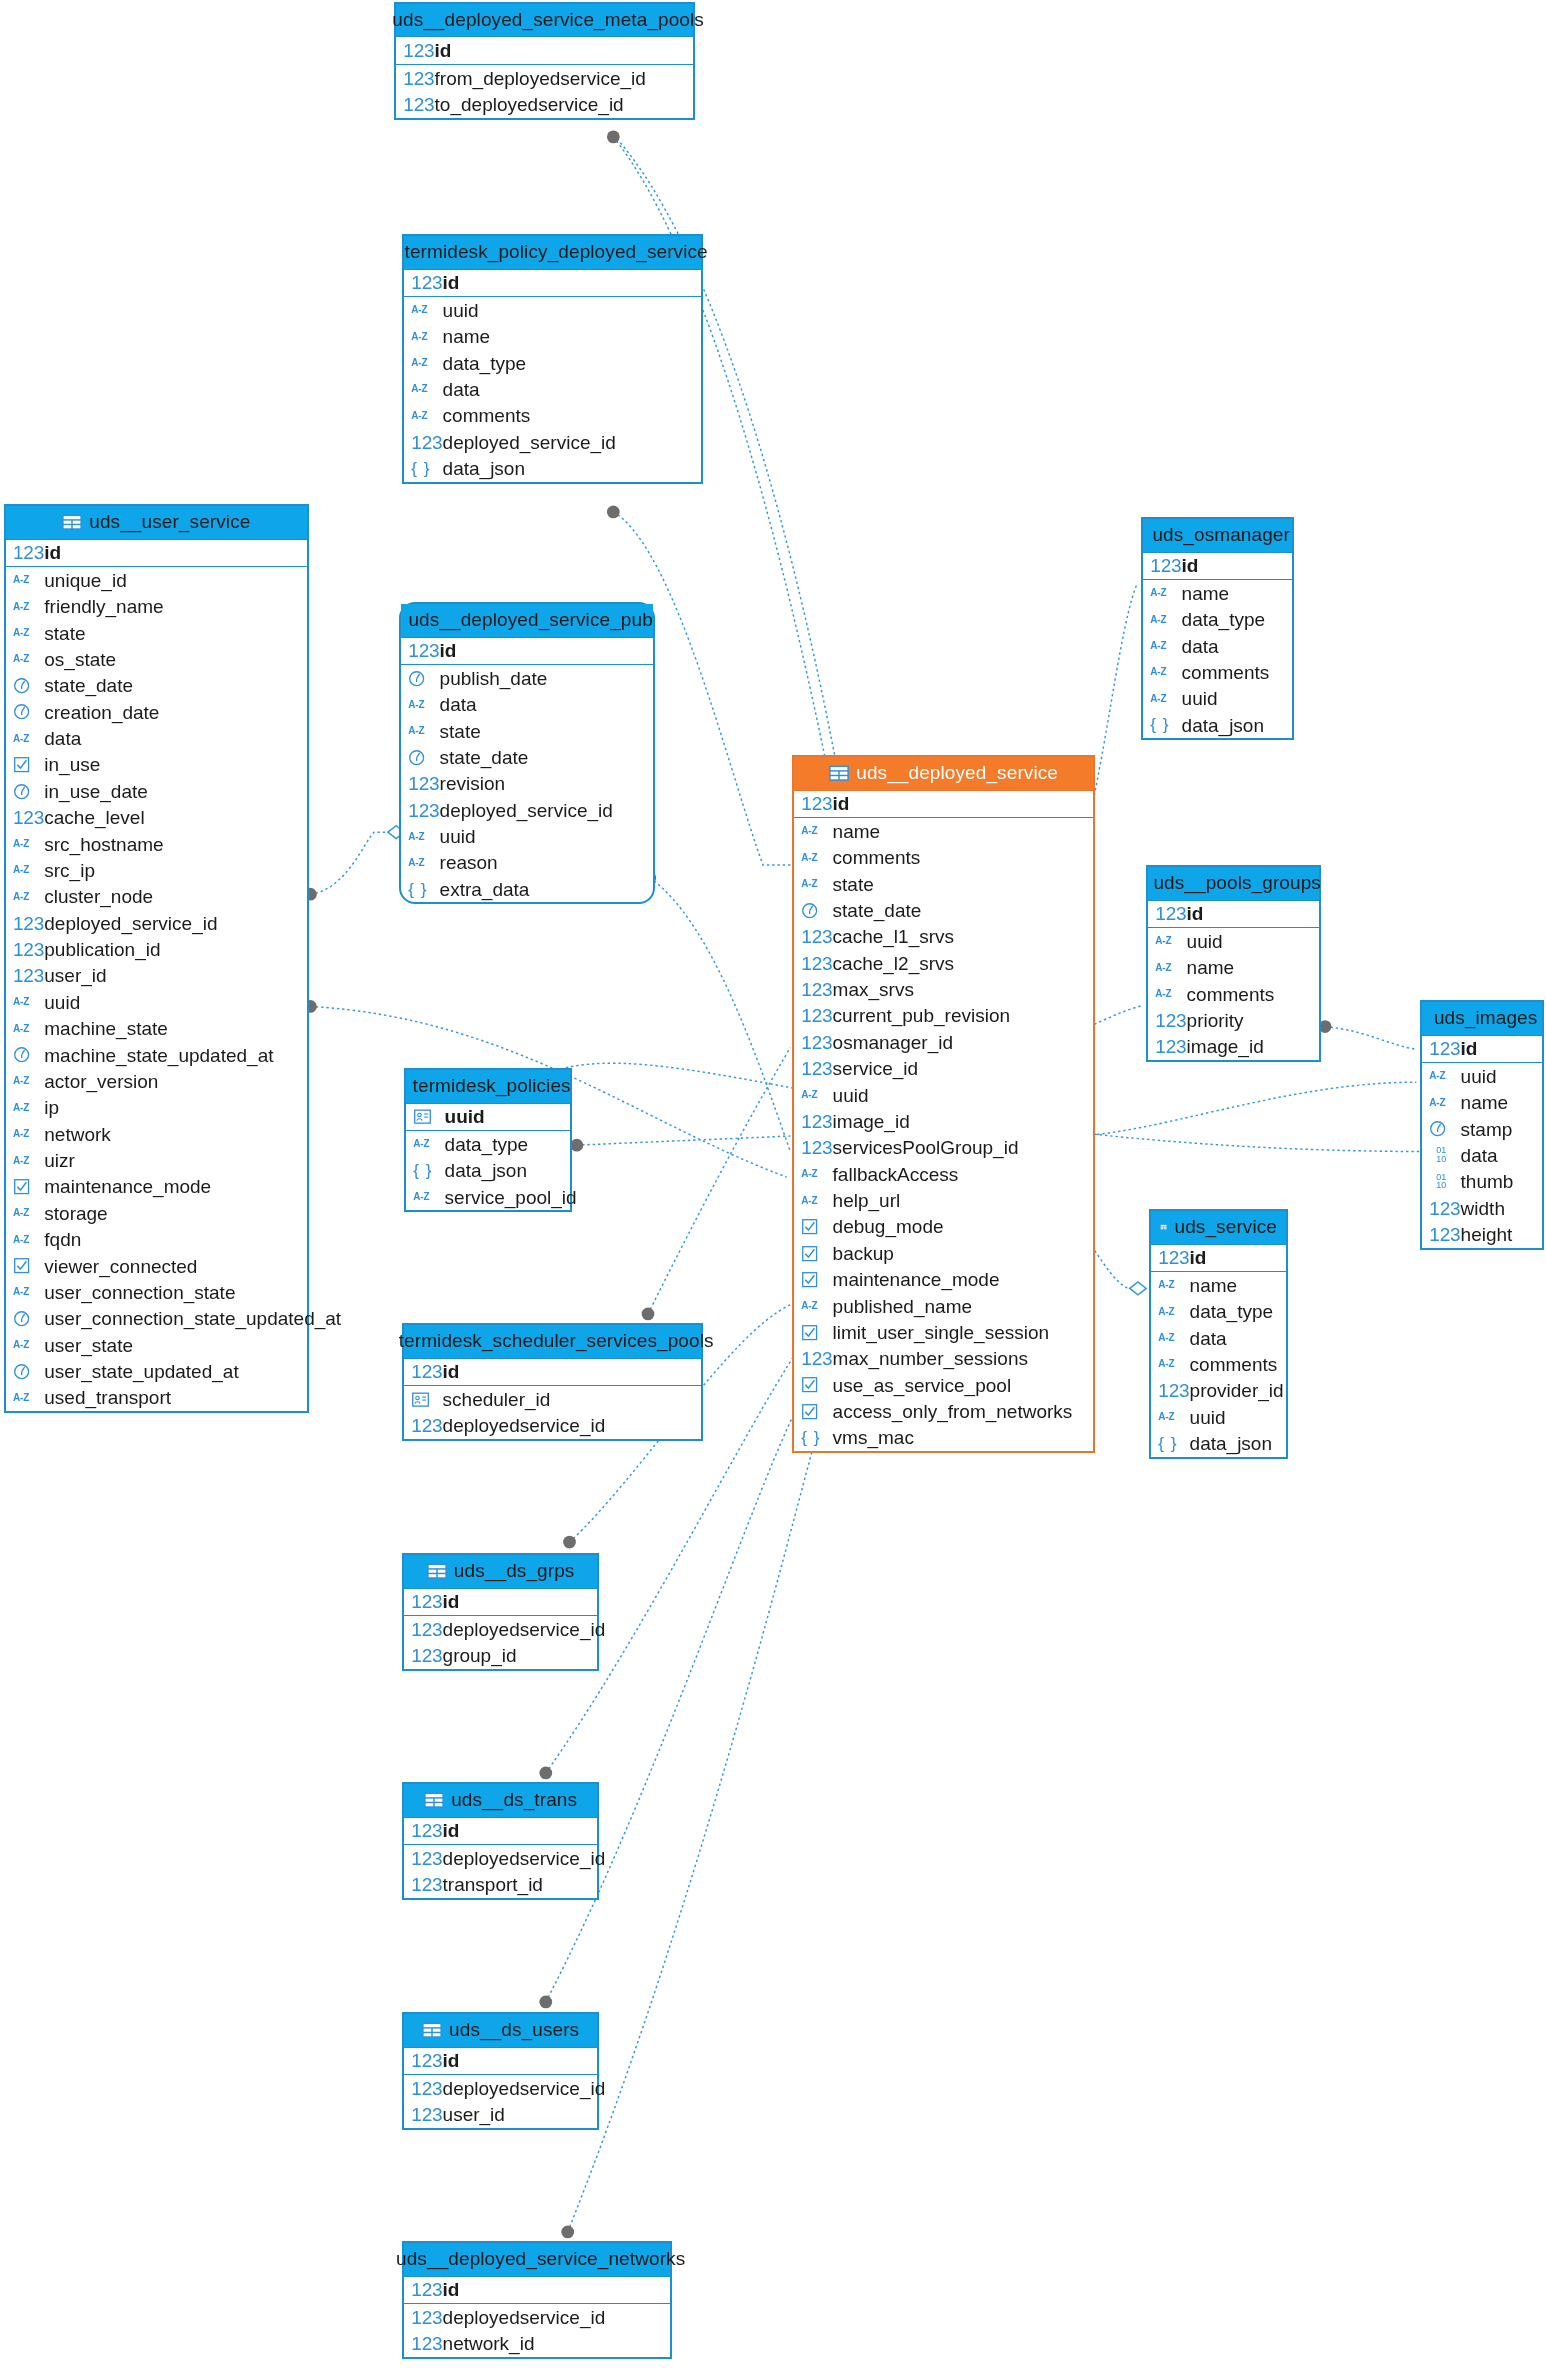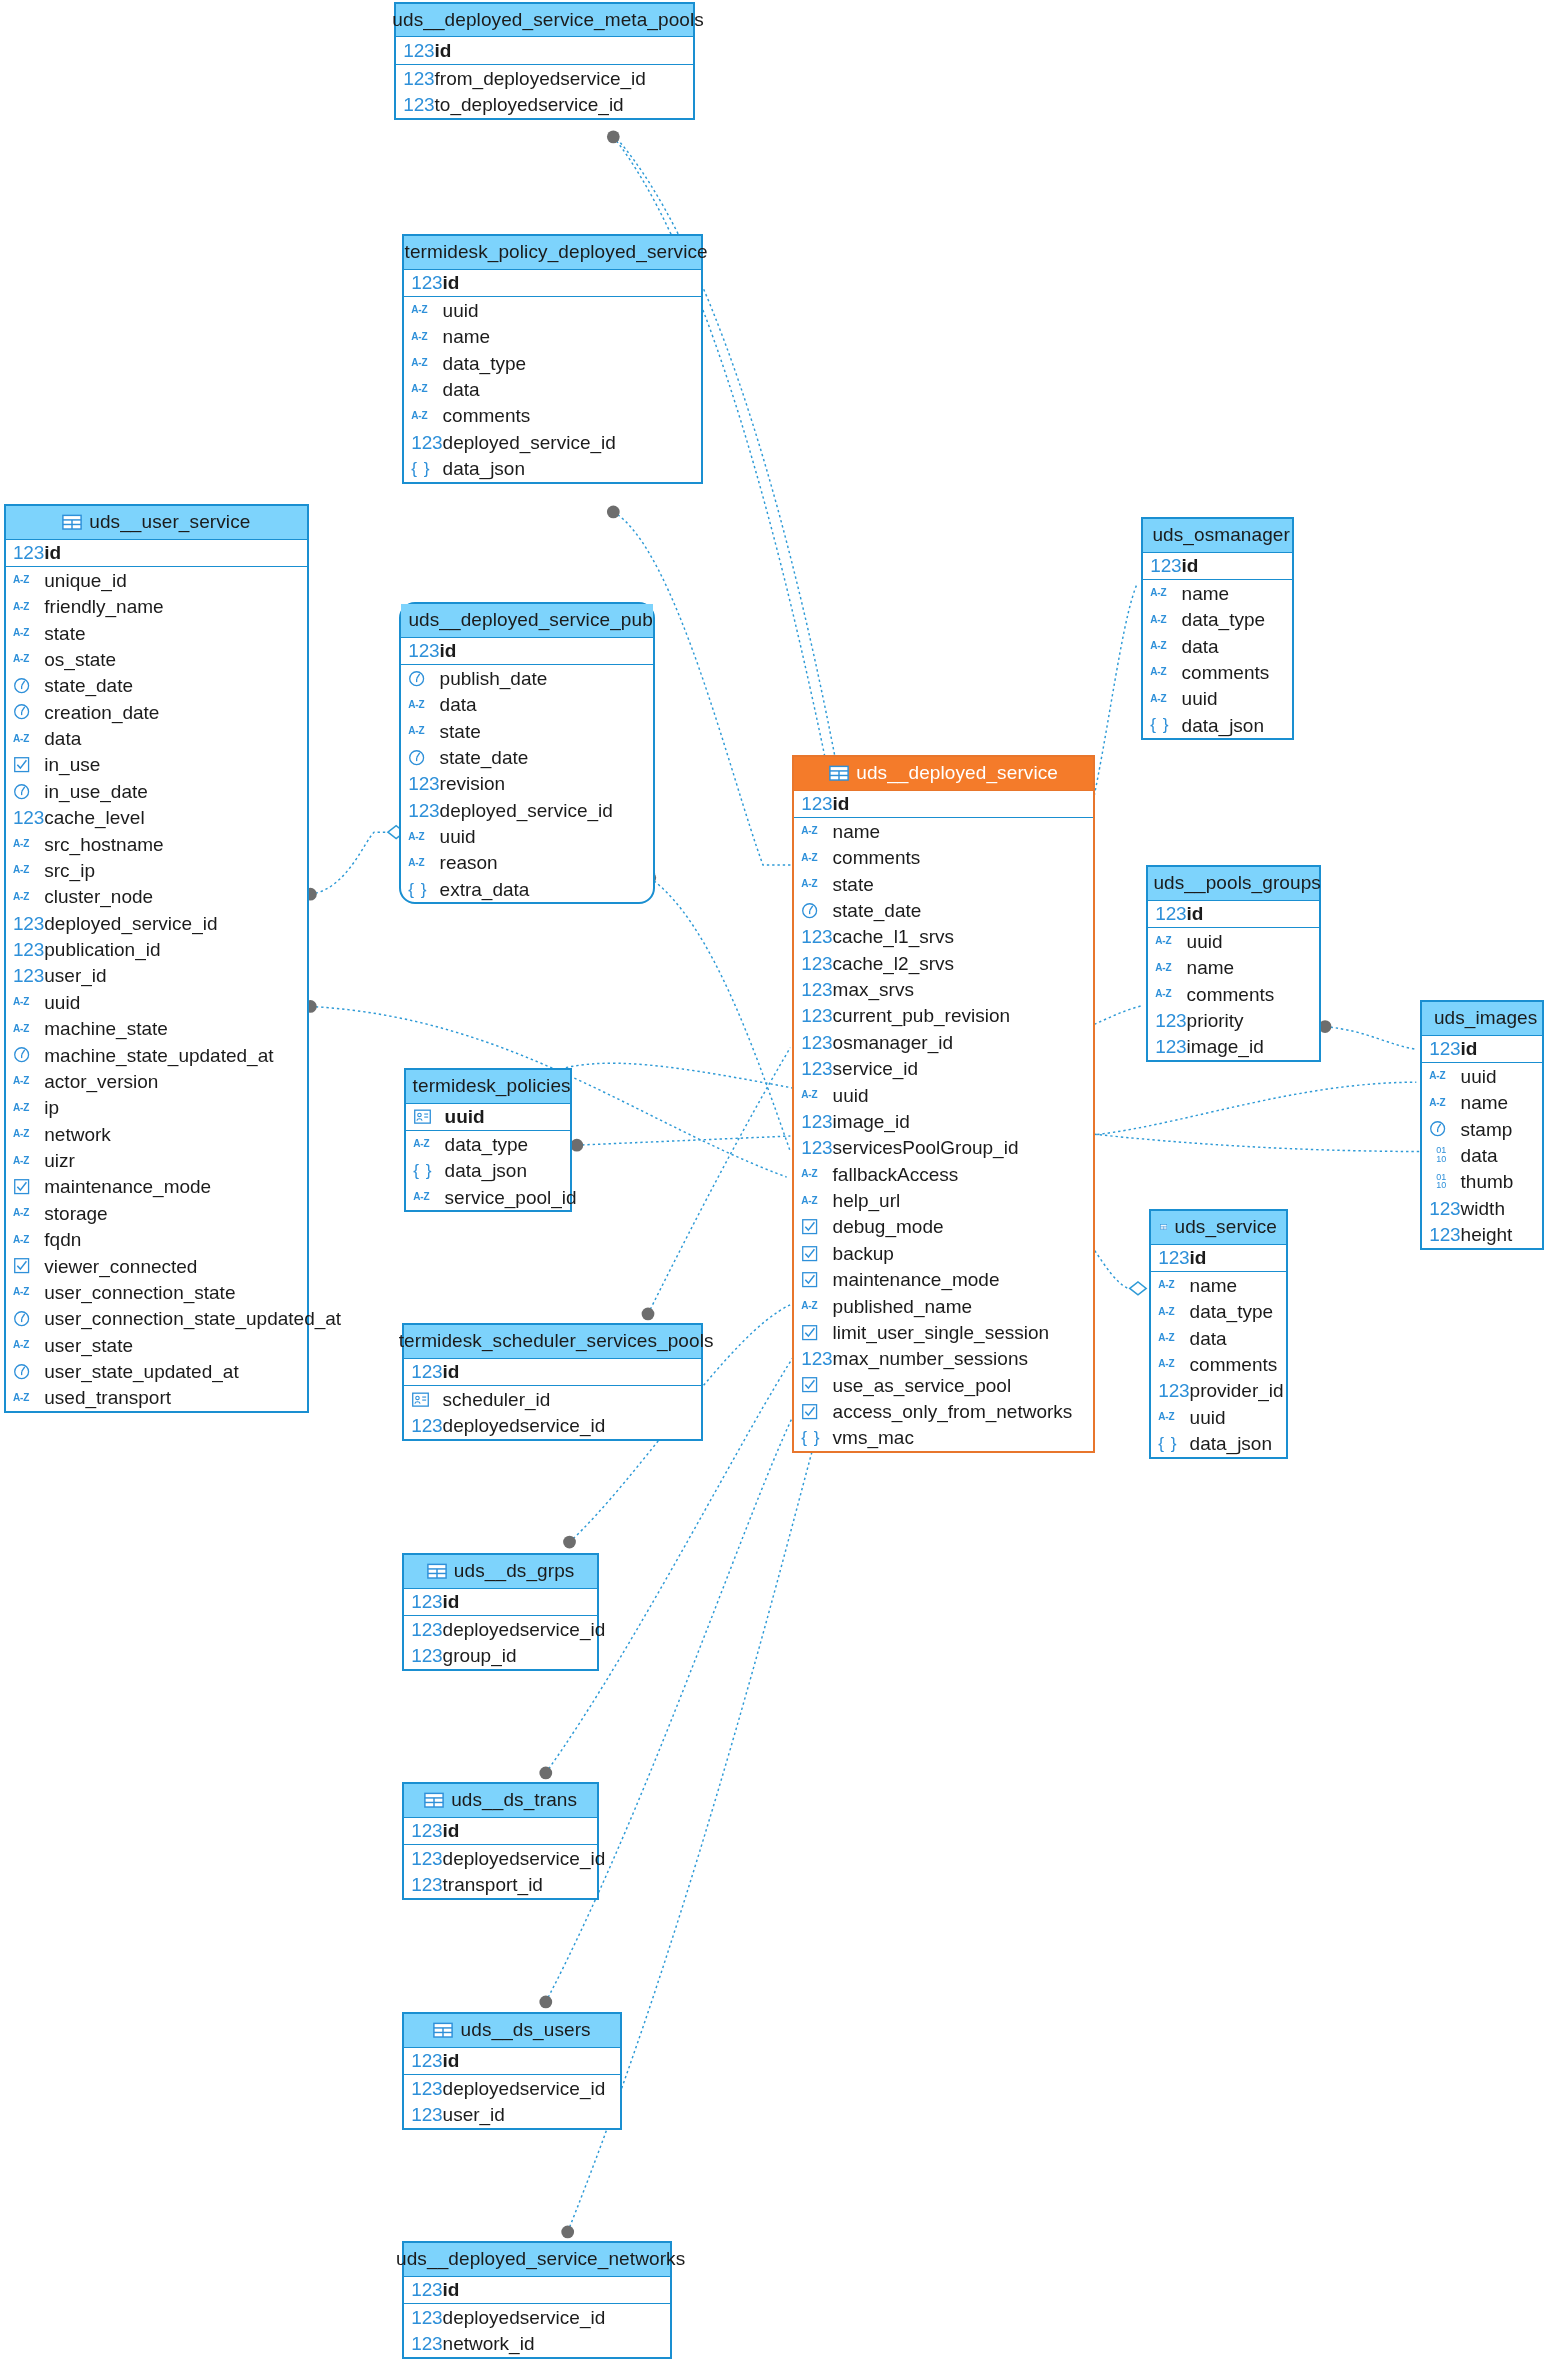--- a/index.html
+++ b/index.html
@@ -20,21 +20,21 @@
     position:absolute;
     border:2.7px solid #1a8fd1;
     background:#ffffff;
     font-size:19px;
     color:#1b1b1b;
     line-height:1;
   }
   .tbl.focused { border-color:#e8762c; }
 
   .tbl-hdr {
-    background:#7dd3fc;
+    background:#0ea5e9;
     text-align:center;
     padding:6.4px 9px 7.3px 9px;
     white-space:nowrap;
     display:flex;
     align-items:center;
     justify-content:center;
     gap:7.3px;
     border-bottom:1.8px solid #1a8fd1;
   }
   .tbl.focused .tbl-hdr { background:#f47b2a; border-bottom-color:#e8762c; color:#ffffff; }
@@ -938,21 +938,21 @@
         <div class="row">
           <span class="ico num">123</span>
           <span class="cname">deployedservice_id</span>
         </div>
         <div class="row">
           <span class="ico num">123</span>
           <span class="cname">transport_id</span>
         </div>
       </div>
     </div>
-    <div class="tbl" style="left: 402px; top: 2012px; width: 220px;">
+    <div class="tbl" style="left: 402px; top: 2012px; width: 197px;">
       <div class="tbl-hdr">
         <svg class="hdr-ico" viewBox="0 0 22 18">
           <rect x="1" y="1.5" width="20" height="15" fill="#ffffff" stroke="#2e90d9" stroke-width="1.6"></rect>
           <line x1="1" y1="6.5" x2="21" y2="6.5" stroke="#2e90d9" stroke-width="1.6"></line>
           <line x1="1" y1="11.5" x2="21" y2="11.5" stroke="#2e90d9" stroke-width="1.6"></line>
           <line x1="11" y1="6.5" x2="11" y2="16.5" stroke="#2e90d9" stroke-width="1.6"></line>
         </svg>
         <span class="tname">uds__ds_users</span>
       </div>
       <div class="pk-zone">

